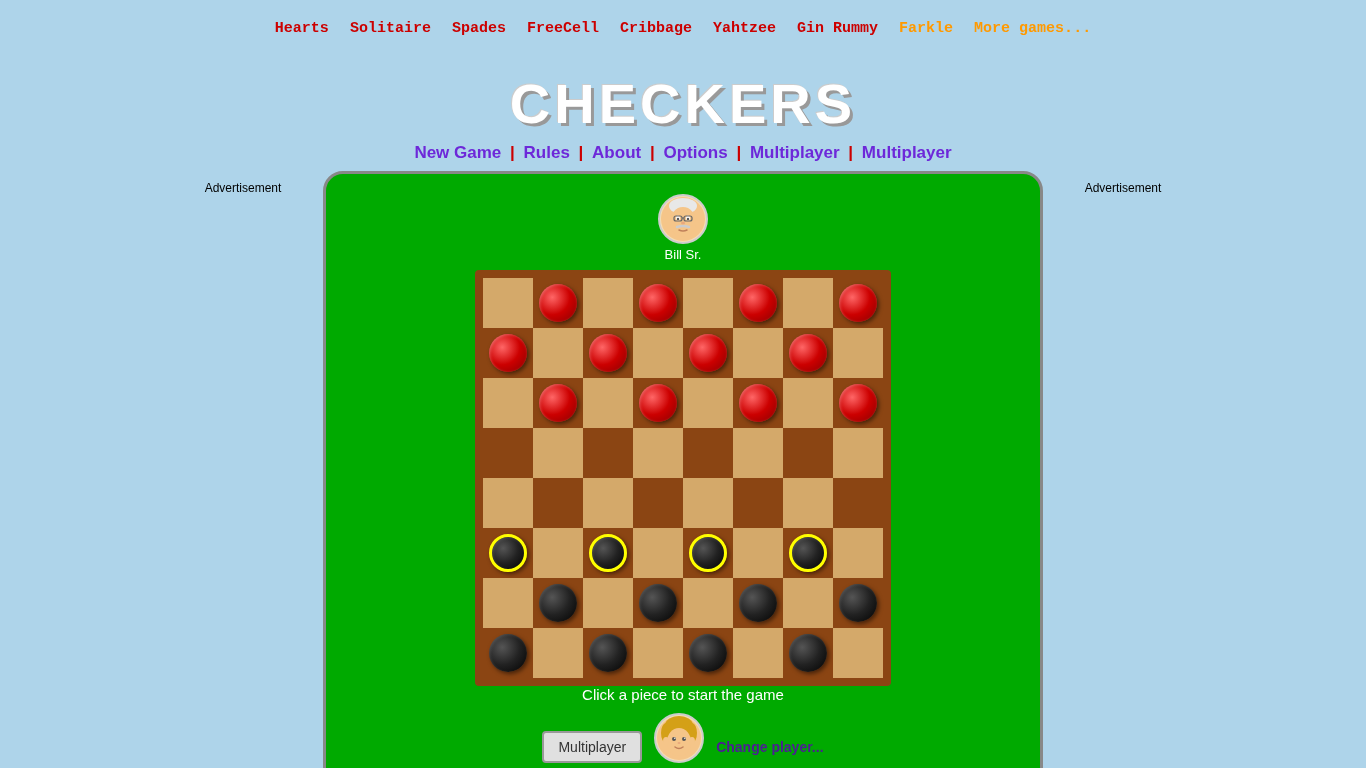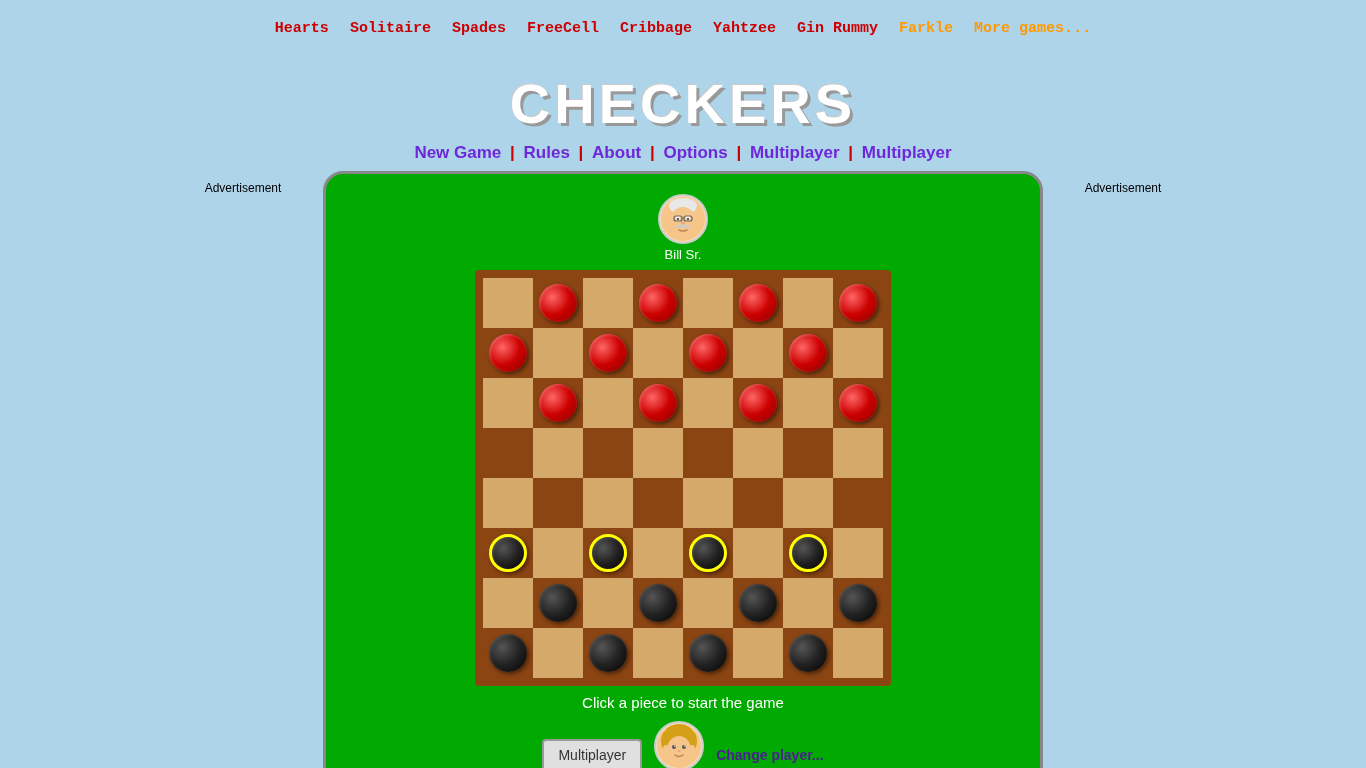--- a/index.html
+++ b/index.html
@@ -157,21 +157,20 @@
       box-shadow: 2px 2px 4px rgba(0,0,0,0.5), inset 1px 1px 3px rgba(255,255,255,0.15);
       border: 3px solid #ffff00;
       width: 38px;
       height: 38px;
     }
 
     
     .status-text {
       color: white;
       font-size: 15px;
-      margin-top: 8px;
       text-align: center;
     }
 
     
     .player-area {
       display: flex;
       align-items: center;
       gap: 12px;
       margin-top: 10px;
     }

